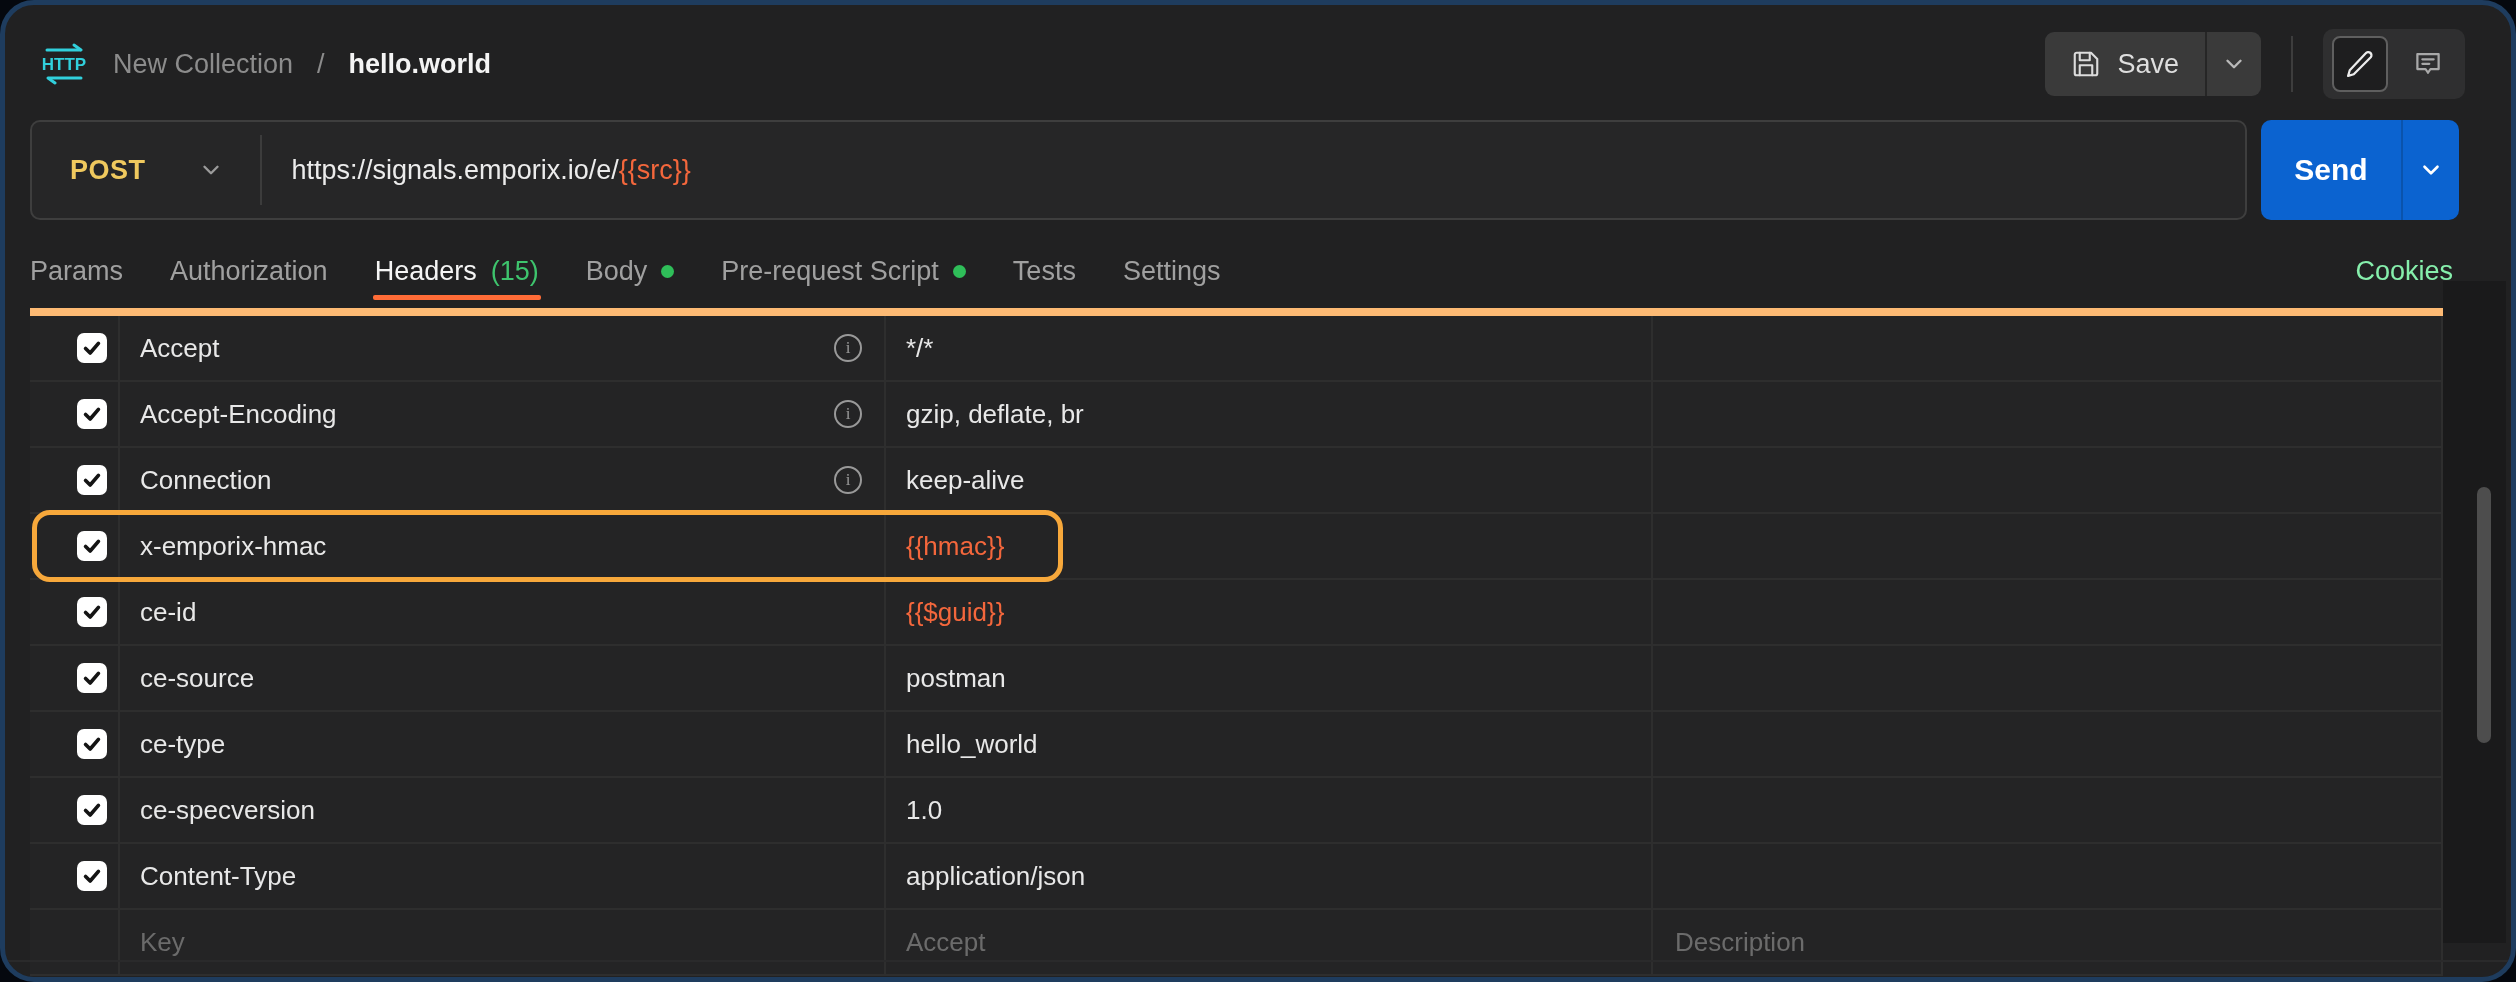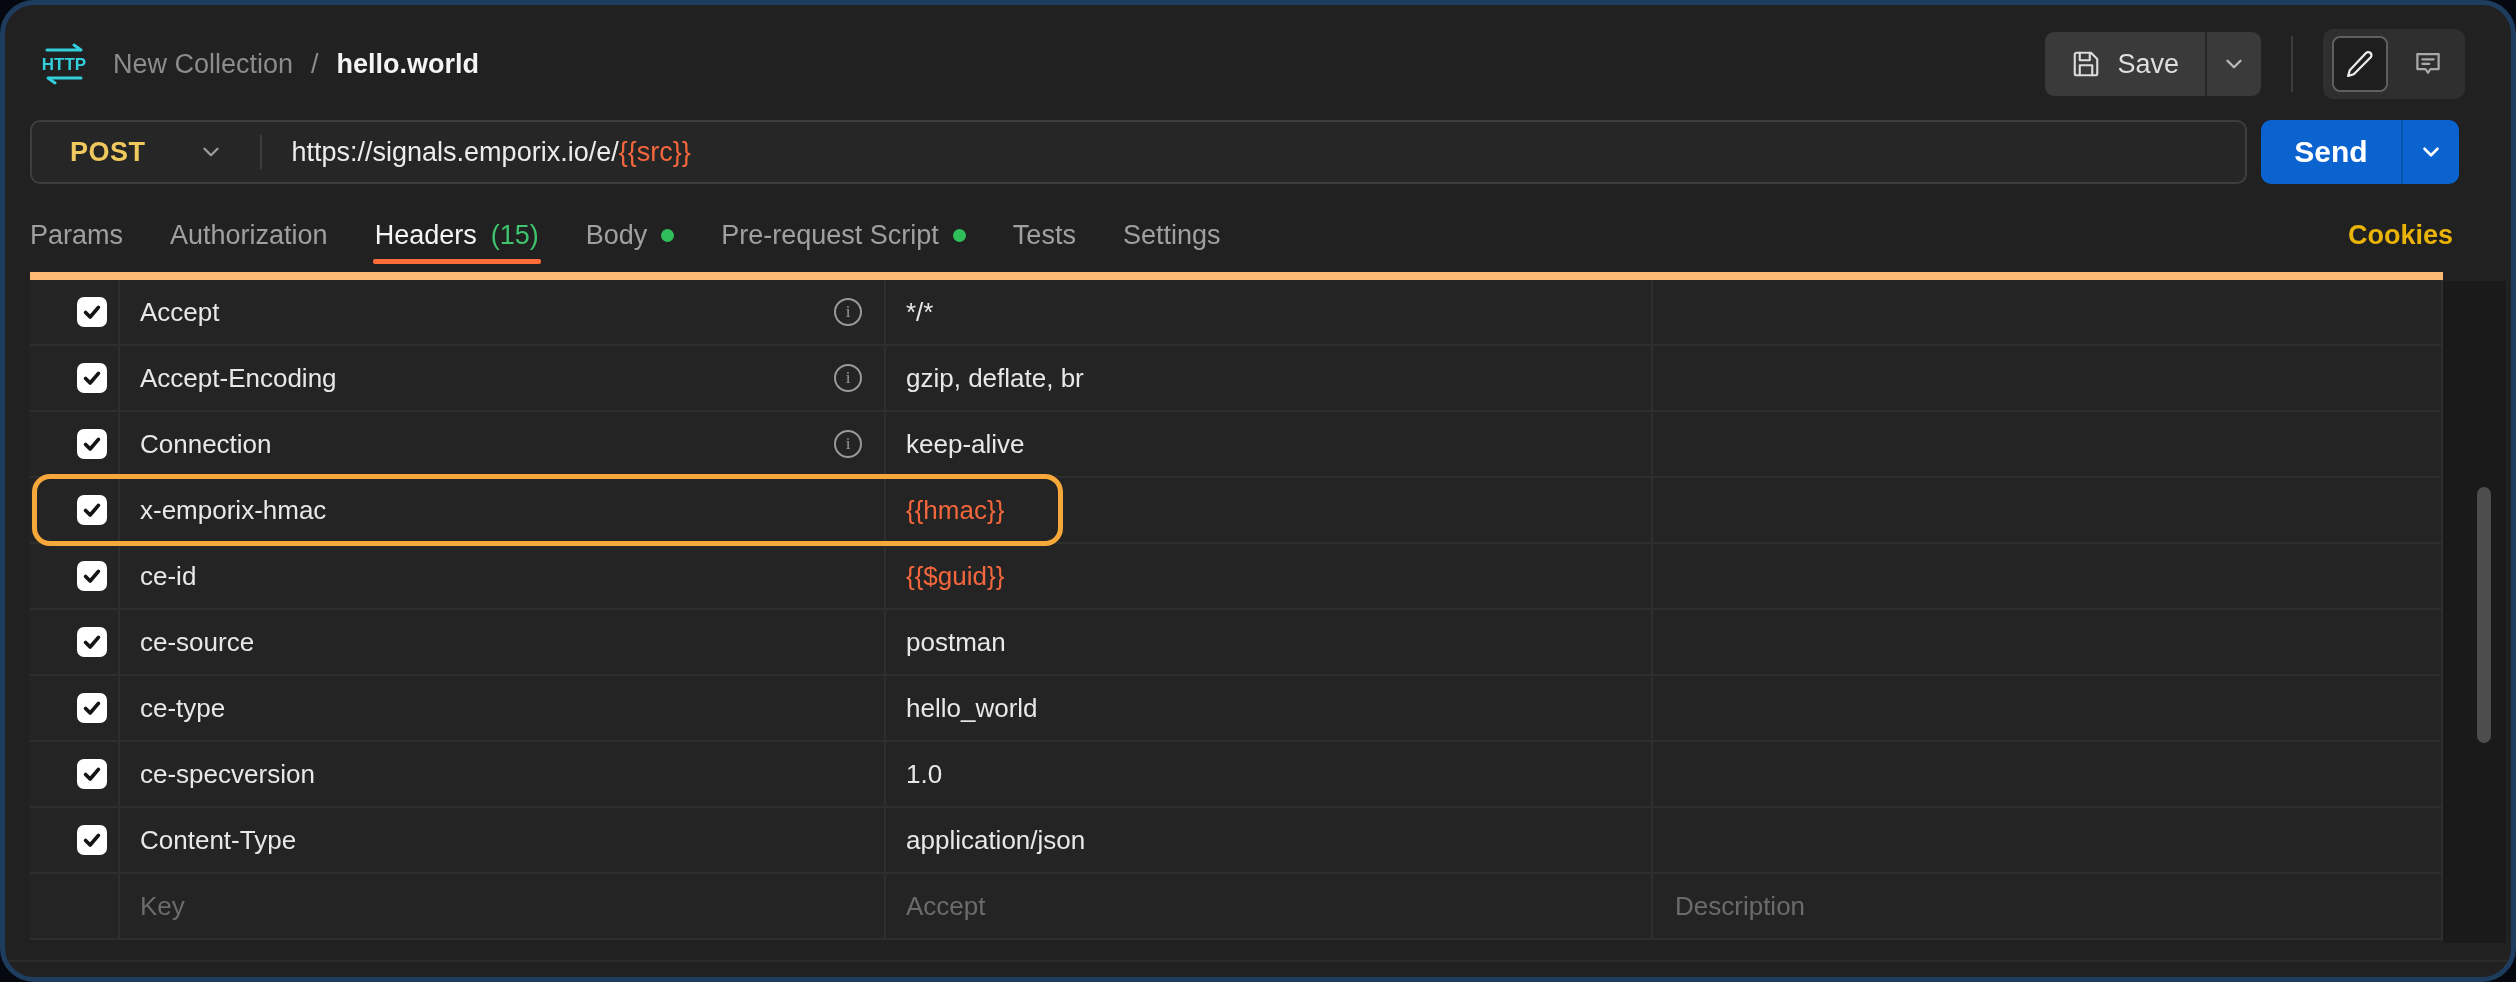--- a/index.html
+++ b/index.html
@@ -5,50 +5,50 @@
   html,body{margin:0;padding:0;background:#05080e;}
   .window{
     position:relative; width:2516px; height:982px; box-sizing:border-box;
     background:#212122; border:5px solid #1e3c5e; border-radius:34px; overflow:hidden;
     font-family:"Liberation Sans","DejaVu Sans",sans-serif; color:#e8e8e8;
     -webkit-font-smoothing:antialiased;
   }
   
   .topbar{display:flex; align-items:center; height:100px; padding:9px 46px 0 36px;}
   .logo{display:flex; align-items:center;}
-  .breadcrumb{display:flex; align-items:center; gap:18px; margin-left:26px; font-size:27px;}
+  .breadcrumb{display:flex; align-items:center; gap:24px; margin-left:26px; font-size:27px;}
   .crumb-muted{color:#8c8c8c;}
   .crumb-current{color:#f4f4f4; font-weight:700;}
   .topbar-right{margin-left:auto; display:flex; align-items:center;}
   .save-btn{display:flex; align-items:stretch; height:64px; background:#3a3a3a; border-radius:9px; overflow:hidden; cursor:pointer;text-align:center;}
   .save-main{display:flex; align-items:center; gap:16px; padding:0 26px; font-size:27px; color:#dedede;}
   .save-caret{width:54px; display:flex; align-items:center; justify-content:center; border-left:2px solid #262626; color:#b9b9b9;}
   .v-div{width:2px; height:56px; background:#3d3d3d; margin:0 30px;}
   .icon-group{display:flex; align-items:center; gap:12px; background:#2f2f30; border-radius:10px; padding:7px 9px;}
   .edit-btn{width:56px; height:56px; background:#1e1e1f; border:2px solid #5f5f5f; border-radius:8px; display:flex; align-items:center; justify-content:center; box-sizing:border-box; cursor:pointer;}
   .comment-btn{width:56px; height:52px; display:flex; align-items:center; justify-content:center; cursor:pointer;}
   
-  .url-row{display:flex; align-items:stretch; margin:6px 52px 14px 25px; height:64px; gap:14px;}
+  .url-row{display:flex; align-items:stretch; margin:6px 52px 14px 25px; height:100px; gap:14px;}
   .url-bar{flex:1; display:flex; align-items:center; background:#262627; border:2px solid #3e3e3e; border-radius:10px; box-sizing:border-box;}
   .method{margin-left:38px; font-size:27px; font-weight:700; color:#f0c95e; letter-spacing:.5px; cursor:pointer;}
   .method-caret{margin-left:52px; color:#9a9a9a; display:flex;}
   .url-divider{width:2px; align-self:stretch; margin:13px 0 13px 36px; background:#3c3c3c;}
   .url-text{margin-left:30px; font-size:27px; color:#ececec; white-space:nowrap;}
   .url-text .var{color:#f4673c;}
   .send-btn{width:198px; display:flex; background:#0b63d0; border-radius:10px; overflow:hidden; color:#fff; cursor:pointer;}
   .send-main{flex:1; display:flex; align-items:center; justify-content:center; font-size:30px; font-weight:700;}
   .send-caret{width:56px; display:flex; align-items:center; justify-content:center; border-left:2px solid #0a53ac;}
   
   .tabs-row{position:relative; display:flex; align-items:center; height:74px; padding-left:25px; gap:47px; font-size:27px; color:#a0a0a0;}
   .tab{position:relative; display:flex; align-items:center; gap:14px; height:100%; cursor:pointer;}
   .tab.active{color:#f5f5f5;}
   .tab.active::after{content:""; position:absolute; left:-2px; right:-2px; bottom:8px; height:5px; background:#ff6c37; border-radius:2px;}
   .tab .count{color:#3ec46d;}
   .tab .dot{width:13px; height:13px; border-radius:50%; background:#2fbe59;}
-  .cookies{position:absolute; right:58px; color:#eab308; font-weight:700; cursor:pointer;}
+  .cookies{position:absolute; right:58px; color:#86efac; font-weight:400; cursor:pointer;}
   
   .table{position:relative; margin-left:25px; width:2413px; border-top:8px solid #fdba74; background:#242425;}
   .row{display:flex; height:66px; border-bottom:2px solid #2e2e2e; box-sizing:border-box; align-items:stretch; font-size:26px;}
   .cell{display:flex; align-items:center; box-sizing:border-box;}
   .cb-cell{width:90px; border-right:2px solid #2e2e2e; padding-left:47px;}
   .key-cell{width:766px; border-right:2px solid #2e2e2e; padding:0 22px 0 20px; justify-content:space-between;}
   .val-cell{width:767px; border-right:2px solid #2e2e2e; padding-left:20px;}
   .desc-cell{flex:1; border-right:2px solid #2e2e2e; padding-left:22px;}
   .checkbox{width:30px; height:30px; background:#ffffff; border-radius:7px; display:flex; align-items:center; justify-content:center; cursor:pointer;}
   .info{width:24px; height:24px; border:2px solid #999; border-radius:50%; color:#999; display:flex; align-items:center; justify-content:center; font-size:17px; font-family:"Liberation Serif","DejaVu Serif",serif; flex:none;}

